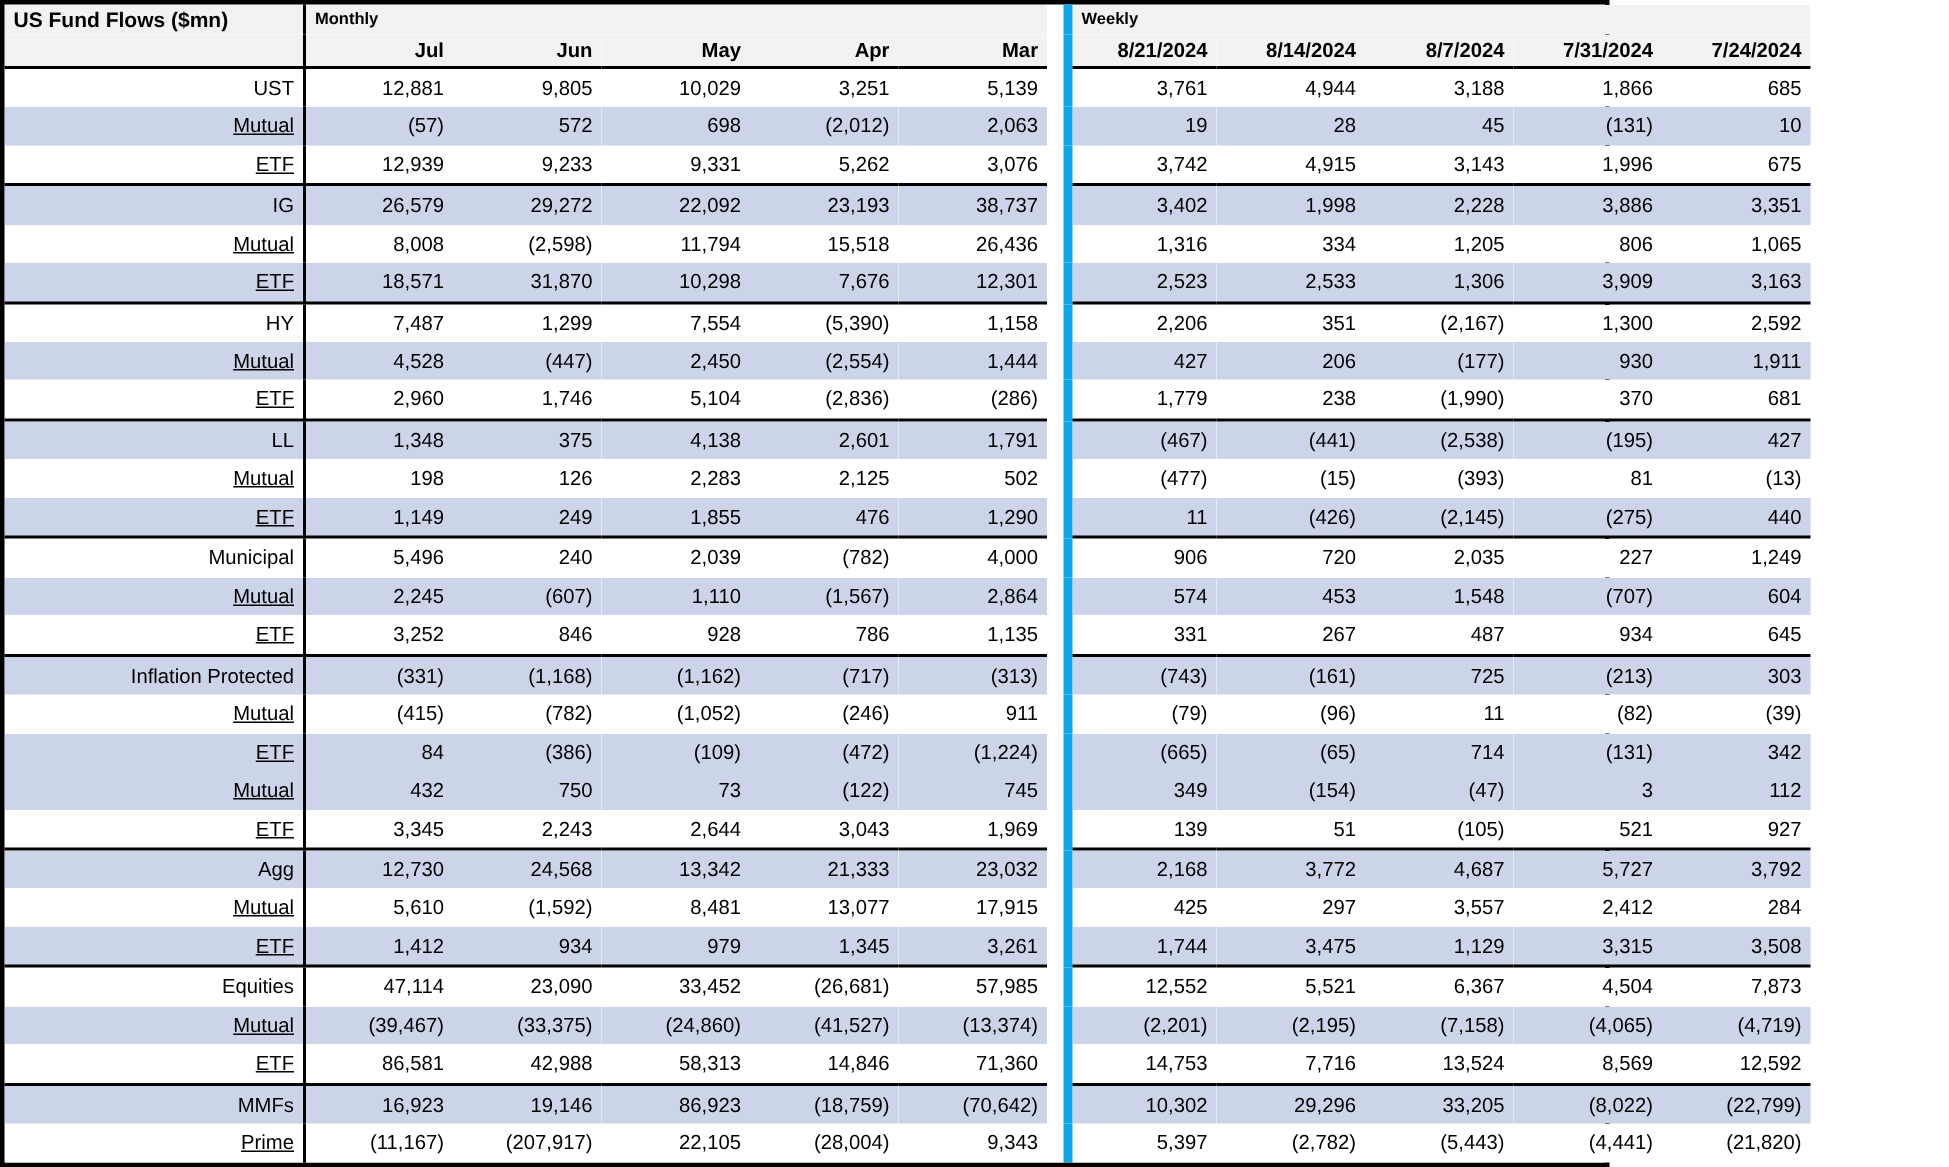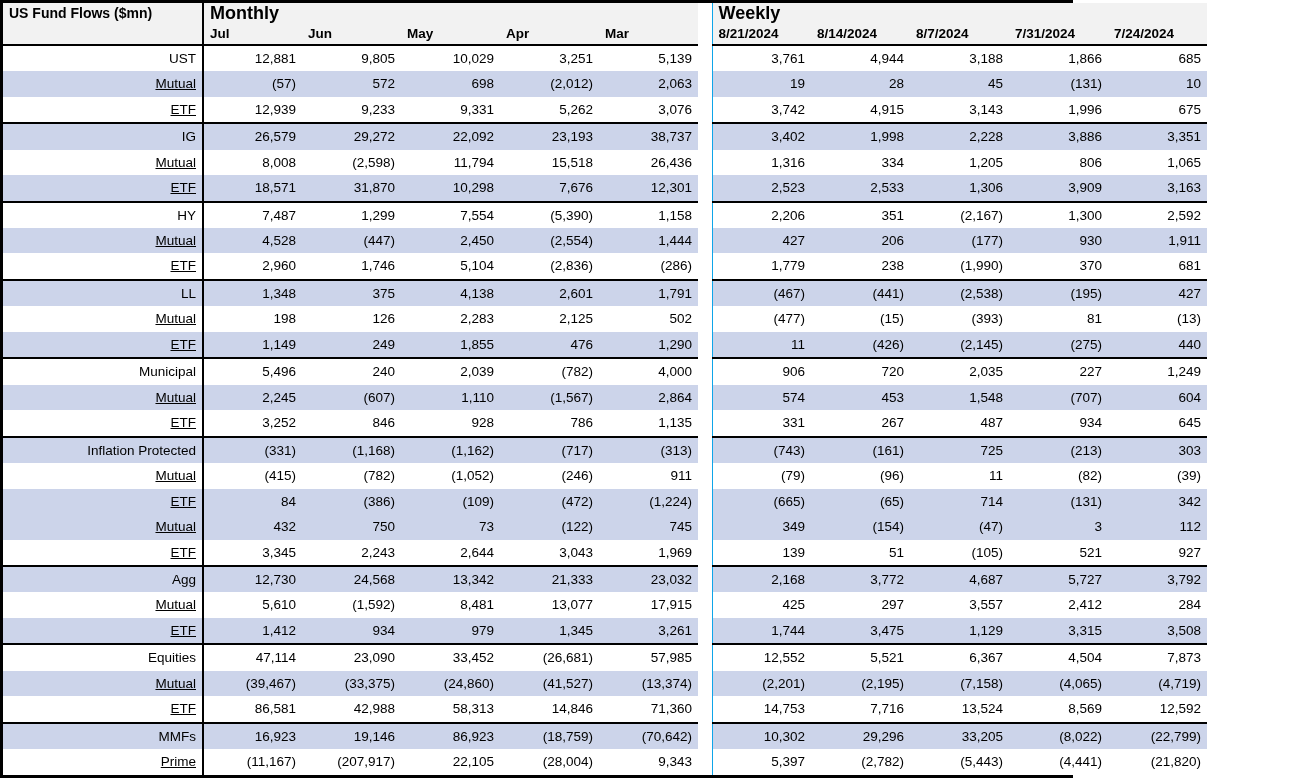--- a/index.html
+++ b/index.html
@@ -51,24 +51,24 @@
     background: #f2f2f2;
     font-weight: bold;
     height: 20px;
   }
   tr.hdr1 td.title {
     text-align: left;
     font-size: 14px;
   }
   tr.hdr1 td.group {
     text-align: left;
-    font-size: 18px;
+    font-size: 11px;
   }
   tr.hdr2 td.colhdr {
-    text-align: left;
+    text-align: right;
     font-size: 13.5px;
   }
   tr.hdr2 td.blank, tr.hdr1 td.blank {
     background: #f2f2f2;
   }
   .gapcell { background: #ffffff !important; border: none !important; }
 
   
   tr.band td { background: #ccd4ea; }
   tr.plain td { background: #ffffff; }
@@ -77,21 +77,21 @@
   tr.grp-top td { border-top: 2px solid #000; }
   tr.hdr2 td { border-bottom: 2px solid #000; }
 
   td.label-col {
     border-right: 2px solid #000;
   }
   tr.hdr1 td.title { border-right: 2px solid #000; }
   tr.hdr2 td.colhdr.lastmonthly { border-right: none; }
 
   
-  td.sep-left { border-left: 1px solid #0ea5e9; }
+  td.sep-left { border-left: 6px solid #0ea5e9; }
 
   tr.datarow td { height: 25px; }
 </style>
 </head>
 <body>
 
 <div id="sheet">
   <table class="fundflows">
     <colgroup>
       <col class="c-label">

